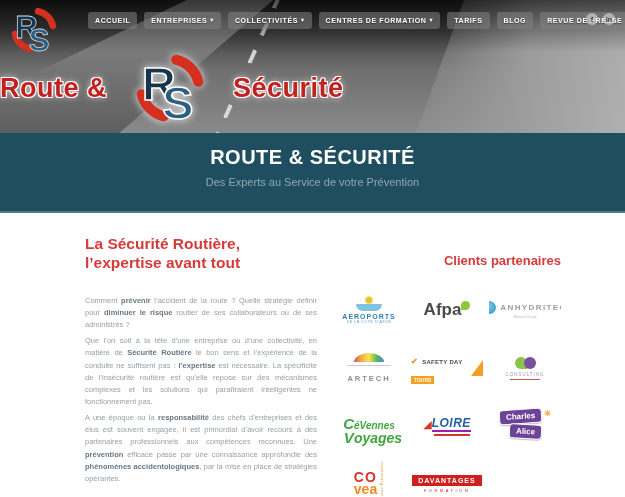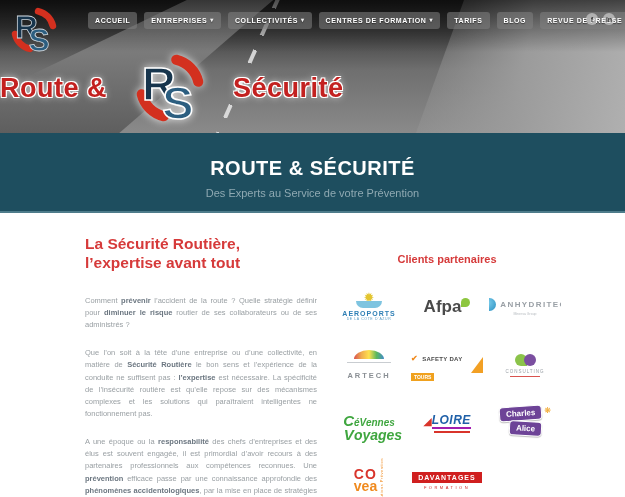--- a/index.html
+++ b/index.html
@@ -43,36 +43,36 @@
   
   .brand { position:absolute; left:0; right:0; bottom:6px; display:flex;
     align-items:center; justify-content:flex-start; gap:24px; z-index:4; }
   .brand-word { color:#c32120; font-weight:bold; font-size:27px; letter-spacing:.5px;
     text-shadow:-1px -1px 0 #fff, 1px -1px 0 #fff, -1px 1px 0 #fff, 1px 1px 0 #fff,
       0 0 7px rgba(255,255,255,.9); }
   .brand-rs { width:78px; height:78px; filter:drop-shadow(0 0 4px rgba(255,255,255,.8)); }
 
   
   .banner { height:80px; background:#1e4e5f; border-bottom:2px solid #4e7c8b;
-    text-align:center; padding-top:24px; }
+    text-align:center; padding-top:13px; }
   .banner h1 { color:#fff; font-size:20px; font-weight:bold; letter-spacing:.5px; }
   .banner p { color:#8fa9b2; font-size:11px; margin-top:7px; }
 
   
   .content { position:relative; height:282px; background:#fff; }
   .col-left { position:absolute; left:85px; top:22px; width:232px; }
   .col-left h2 { color:#d63a3a; font-size:15.5px; font-weight:bold; line-height:1.22; }
-  .col-left p { margin-top:16px; font-size:7.5px; line-height:1.62; color:#9aa0a4;
+  .col-left p { margin-top:4px; font-size:7.5px; line-height:1.62; color:#9aa0a4;
     text-align:justify; }
   .col-left .b { font-weight:bold; color:#6b7680; }
   .col-left h2 { margin-top:0; }
   .first-p { margin-top:22px !important; }
 
   .col-right { position:absolute; left:333px; top:40px; width:228px; }
-  .col-right h2 { color:#d63a3a; font-size:11px; font-weight:bold; text-align:center; }
+  .col-right h2 { color:#d63a3a; font-size:13px; font-weight:bold; text-align:right; }
   .logo-grid { margin-top:18px; display:grid; grid-template-columns:repeat(3,72px);
     gap:10px 6px; justify-content:center; }
   .lg { height:48px; display:flex; flex-direction:column; align-items:center;
     justify-content:center; cursor:pointer; overflow:hidden; }
 
   
   .aero-sun { color:#e3c52f; font-size:13px; line-height:.8; }
   .aero-wave { width:26px; height:7px; background:#7ec4e0;
     border-radius:0 0 14px 14px; margin-top:-2px; }
   .aero-t1 { color:#2e7fb5; font-size:7px; font-weight:bold; letter-spacing:1px; margin-top:2px; }

